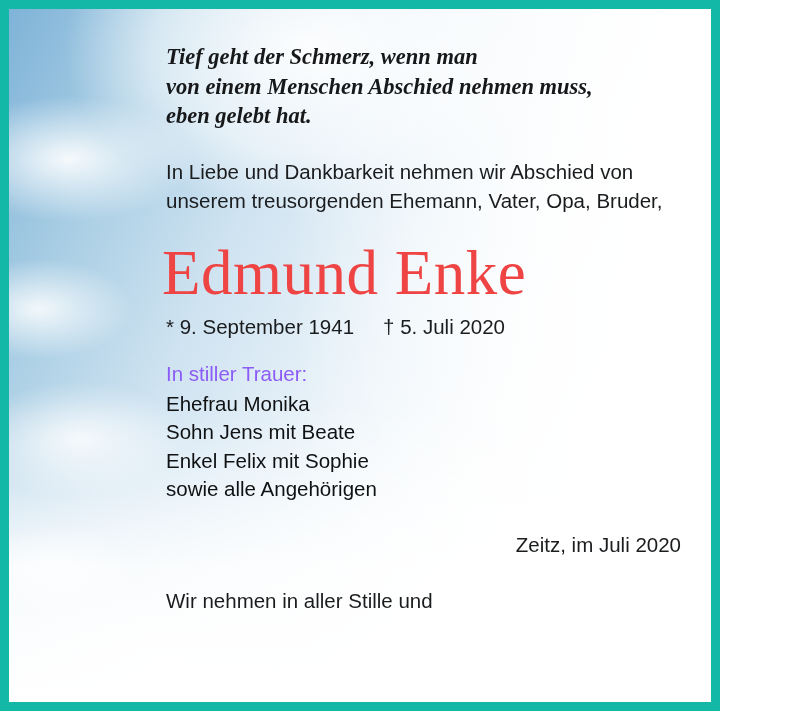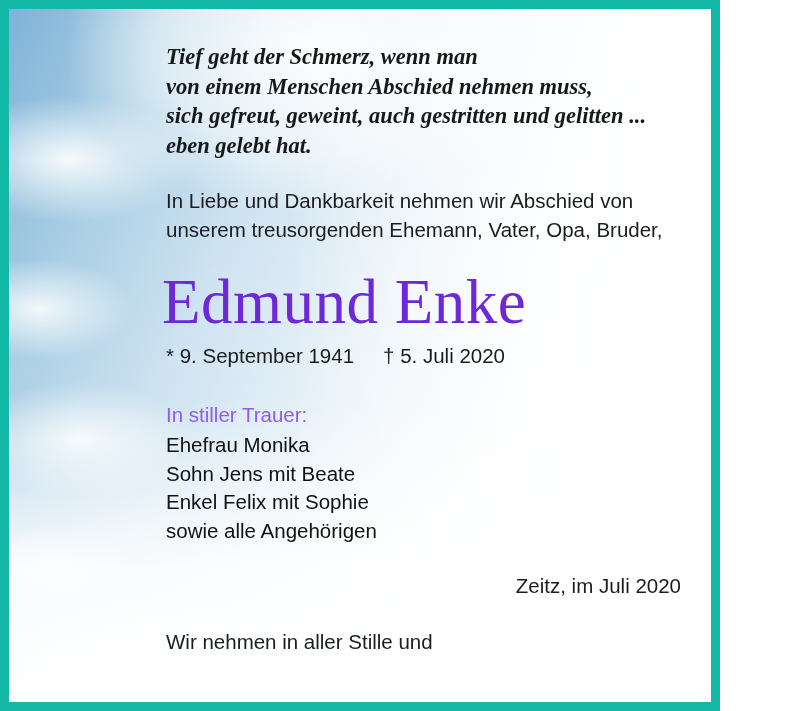--- a/index.html
+++ b/index.html
@@ -81,31 +81,31 @@
     color: #1a1c1e;
     margin: 0 0 18px 0;
   }
   .intro div { white-space: nowrap; }
 
   .name {
     font-family: "Liberation Serif", serif;
     font-size: 63px;
     font-weight: 400;
     letter-spacing: 0.5px;
-    color: #6d28d9;
+    color: #ef4444;
     margin: 0 0 2px -4px;
     line-height: 80px;
     white-space: nowrap;
   }
 
   .dates {
     font-family: "Liberation Sans", sans-serif;
     font-size: 20.5px;
     color: #1a1c1e;
-    margin: 0 0 33px 0;
+    margin: 0 0 21px 0;
     white-space: nowrap;
   }
   .dates .gap { display: inline-block; width: 29px; }
 
   .mourn-head {
     font-family: "Liberation Sans", sans-serif;
     font-size: 20.5px;
     line-height: 28px;
     color: #8b5cf6;
     margin: 0 0 2px 0;
@@ -144,21 +144,20 @@
 <div id="obituary">
   <div class="sky"></div>
   <div class="sky-right-fade"></div>
   <div class="sky-bottom-fade"></div>
 
   <div class="content">
 
     <div class="verse">
       <div>Tief geht der Schmerz, wenn man</div>
       <div>von einem Menschen Abschied nehmen muss,</div>
-      <div>sich gefreut, geweint, auch gestritten und gelitten ...</div>
       <div>eben gelebt hat.</div>
     </div>
 
     <div class="intro">
       <div>In Liebe und Dankbarkeit nehmen wir Abschied von</div>
       <div>unserem treusorgenden Ehemann, Vater, Opa, Bruder,</div>
     </div>
 
     <div class="name">Edmund Enke</div>
 

